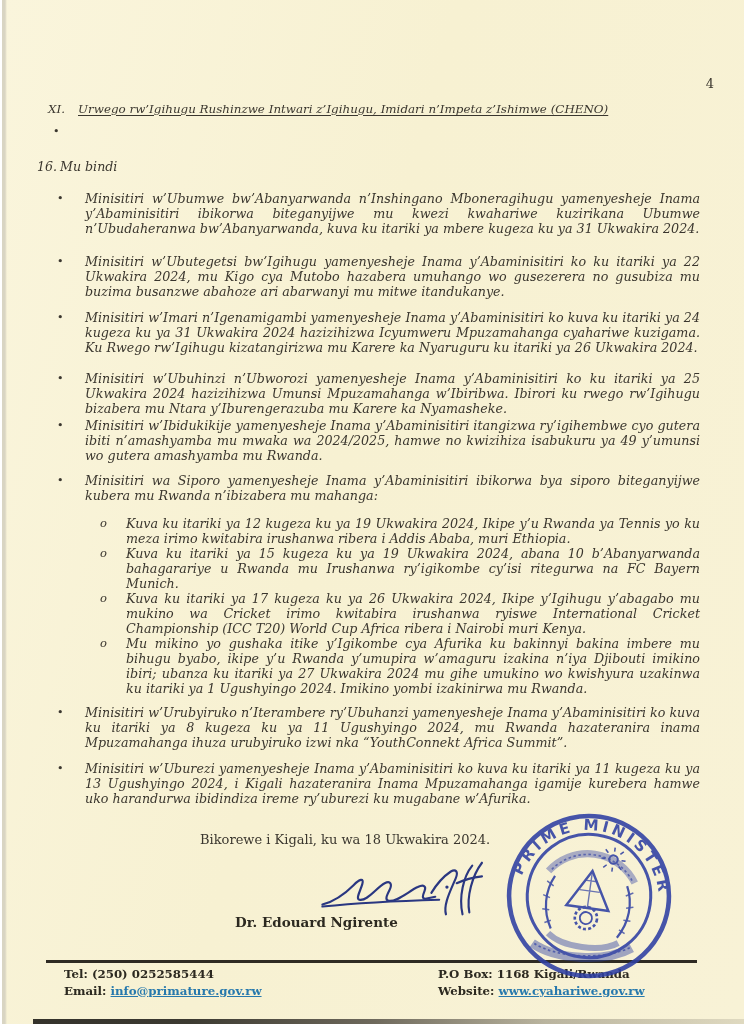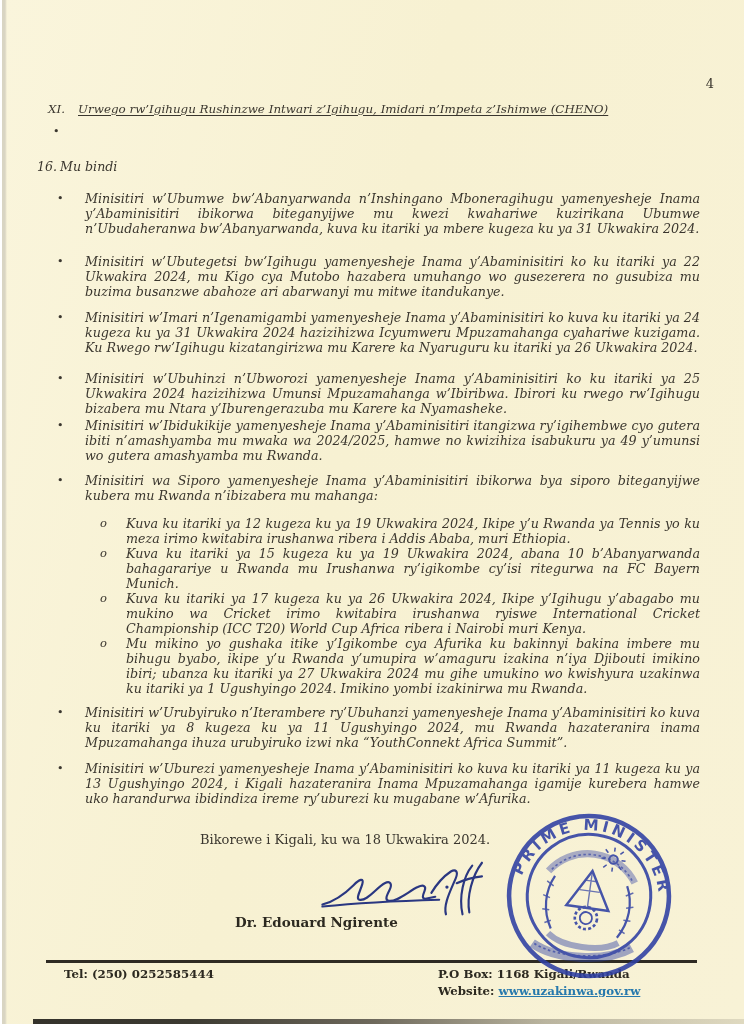--- a/index.html
+++ b/index.html
@@ -193,27 +193,31 @@
     </g>
   </svg>
 
   <div class="footer-line"></div>
 
   <div class="footer-col left">
     <div>
       <span>Tel:</span>
       <span>(250) 0252585444</span>
     </div>
+    <div>
+      <span>Email:</span>
+      <a href="#">info@primature.gov.rw</a>
+    </div>
   </div>
 
   <div class="footer-col right">
     <div>
       <span>P.O Box:</span>
       <span>1168 Kigali/Rwanda</span>
     </div>
     <div>
       <span>Website:</span>
-      <a href="#">www.uzakinwa.gov.rw</a>
+      <a href="#">www.cyahariwe.gov.rw</a>
     </div>
   </div>
 
   <div class="bottom-artifact"></div>
 </div>
 
 </body></html>

